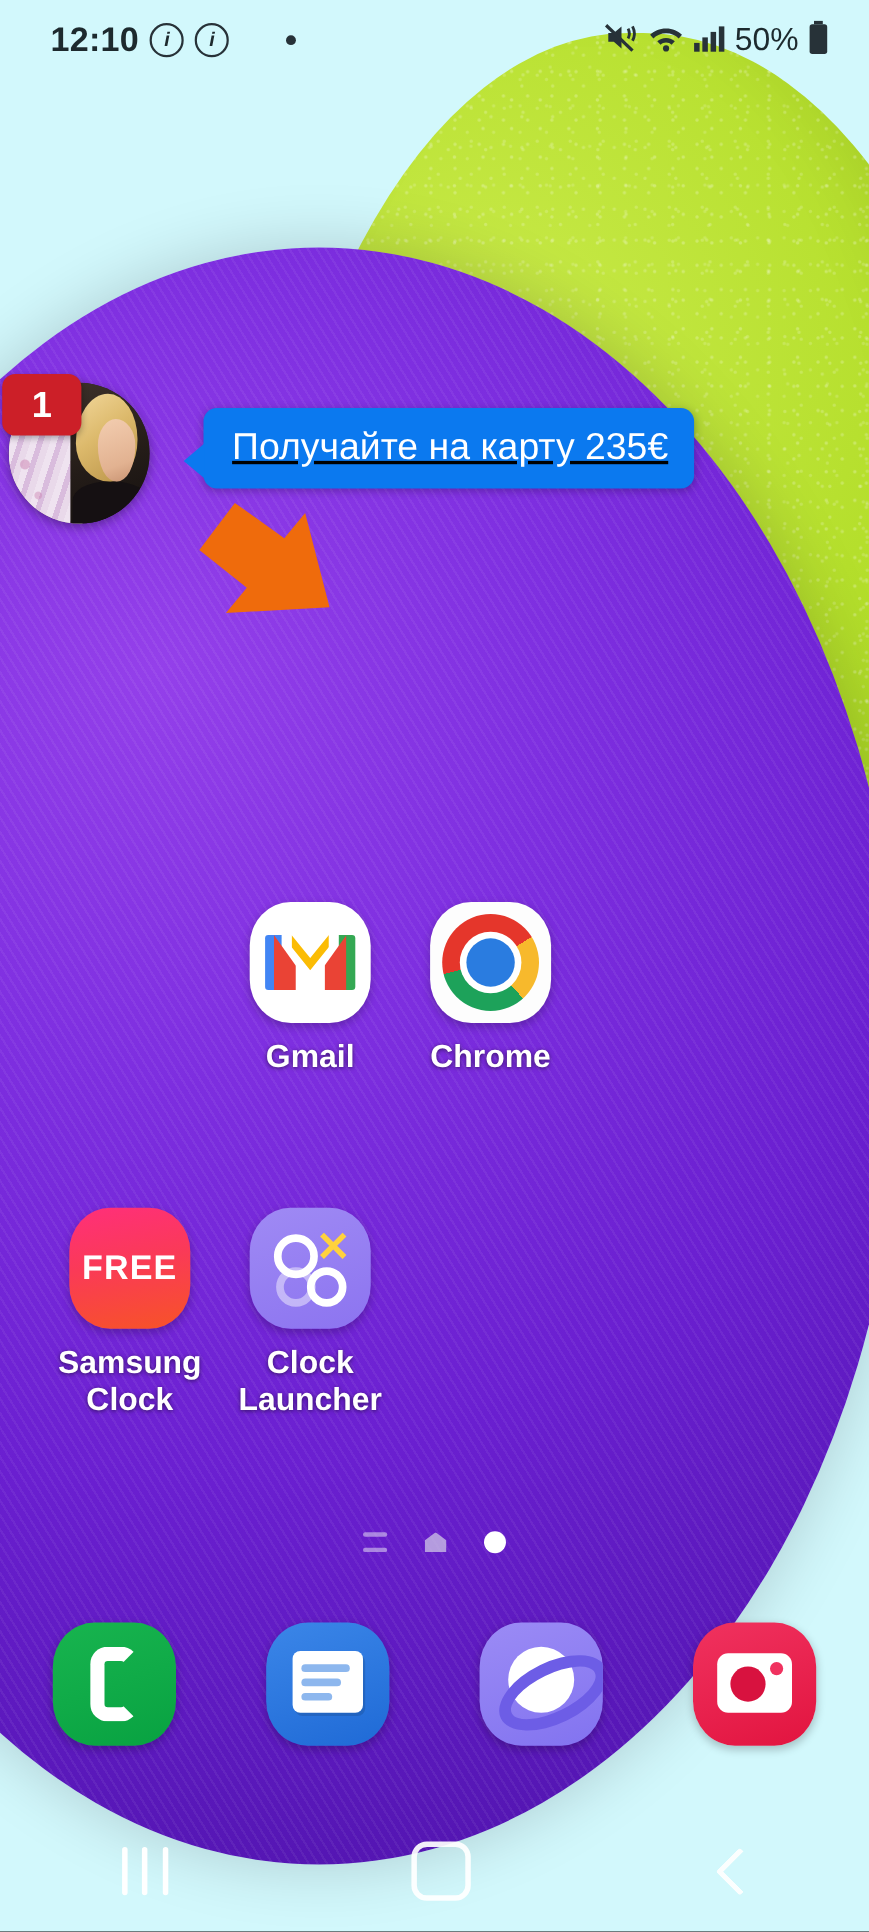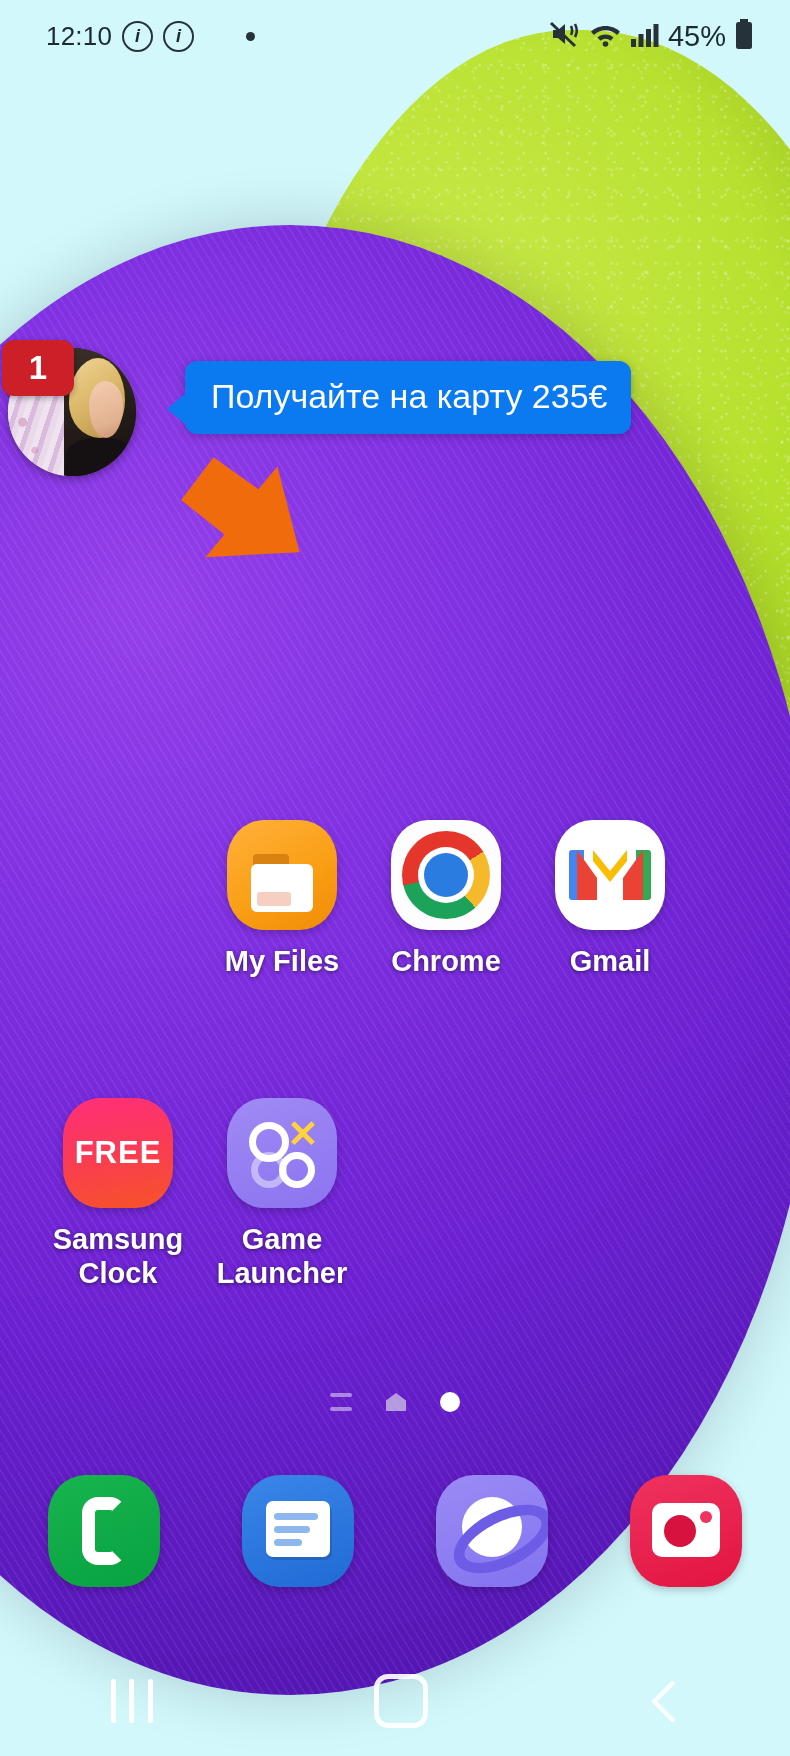--- a/index.html
+++ b/index.html
@@ -89,21 +89,21 @@
     position:absolute; left:0; top:0;
     width:790px; height:72px;
     display:flex; align-items:center;
     color:#1d2a2e;
     z-index: 40;
   }
   .sb-left{
     display:flex; align-items:center; gap:10px;
     margin-left:46px;
   }
-  .sb-time{ font-size:26px; font-weight:400; letter-spacing:.2px; }
+  .sb-time{ font-size:31px; font-weight:700; letter-spacing:.2px; }
   .sb-ico-i{
     width:27px; height:27px; border-radius:50%;
     border:2.2px solid #273238;
     display:flex; align-items:center; justify-content:center;
     font-size:18px; font-weight:bold; font-style:italic;
     line-height:1;
   }
   .sb-dot{
     width:9px; height:9px; border-radius:50%;
     background:#273238; margin-left:42px;
@@ -172,22 +172,23 @@
     border-radius:12px;
     background:#cc1f28;
     color:#fff;
     font-size:33px; font-weight:bold;
     display:flex; align-items:center; justify-content:center;
     box-shadow:0 2px 6px rgba(0,0,0,.3);
   }
 
   .bubble-wrap{
     position:absolute;
-    left:185px; top:361px;
+    left:185px; top:371px;
     z-index:29;
+    text-decoration:underline;
   }
   .bubble{
     position:relative;
     background:#0b79ef;
     border-radius:12px;
     padding:16px 24px 18px 26px;
     color:#fff;
     font-size:34px;
     font-weight:500;
     white-space:nowrap;
@@ -394,21 +395,21 @@
         </svg>
       </span>
       <span>
         <svg width="30" height="30" viewBox="0 0 30 30">
           <rect x="1" y="20" width="5" height="8" fill="#273238"></rect>
           <rect x="8.5" y="15" width="5" height="13" fill="#273238"></rect>
           <rect x="16" y="10" width="5" height="18" fill="#273238"></rect>
           <rect x="23.5" y="5" width="5" height="23" fill="#273238"></rect>
         </svg>
       </span>
-      <span class="sb-batt-text">45%</span>
+      <span class="sb-batt-text">50%</span>
       <span>
         <svg width="20" height="32" viewBox="0 0 20 32">
           <rect x="6" y="1" width="8" height="3" fill="#273238"></rect>
           <rect x="2" y="4" width="16" height="27" rx="2.5" fill="#273238"></rect>
         </svg>
       </span>
     </div>
   </div>
 
   <div class="chathead">
@@ -429,55 +430,46 @@
 
   <div class="pointer-arrow">
     <svg width="150" height="115" viewBox="0 0 150 115">
       <path d="M128 108 L118 20 L96 40 L56 2 L18 40 L56 80 L34 100 Z" transform="rotate(-8 75 57)" fill="#ef6b0c"></path>
     </svg>
   </div>
 
   <div class="app-grid">
 
     <div class="app-row" style="padding-left:200px;">
-      <div class="app-cell">
-        <div class="app-icon">
-          <div class="squircle ic-myfiles">
-            <div class="mf-tab"></div>
-            <div class="mf-sheet"></div>
-          </div>
-        </div>
-        <div class="app-label">My Files</div>
-      </div>
-
-      <div class="app-cell">
-        <div class="app-icon">
-          <div class="squircle ic-chrome">
-            <div class="chrome-core"></div>
-            <div class="chrome-white"></div>
-            <div class="chrome-blue"></div>
-          </div>
-        </div>
-        <div class="app-label">Chrome</div>
-      </div>
 
       <div class="app-cell">
         <div class="app-icon">
           <div class="squircle ic-gmail">
             <div class="gm">
               <div class="gm-left"></div>
               <div class="gm-right"></div>
               <div class="gm-red-l"></div>
               <div class="gm-red-r"></div>
               <div class="gm-yellow"></div>
             </div>
           </div>
         </div>
         <div class="app-label">Gmail</div>
       </div>
+
+      <div class="app-cell">
+        <div class="app-icon">
+          <div class="squircle ic-chrome">
+            <div class="chrome-core"></div>
+            <div class="chrome-white"></div>
+            <div class="chrome-blue"></div>
+          </div>
+        </div>
+        <div class="app-label">Chrome</div>
+      </div>
     </div>
 
     <div class="app-row" style="padding-left:36px; margin-top:120px;">
 
       <div class="app-cell">
         <div class="app-icon">
           <div class="squircle ic-free">
             <div class="free-txt">FREE</div>
           </div>
         </div>
@@ -486,21 +478,21 @@
 
       <div class="app-cell">
         <div class="app-icon">
           <div class="squircle ic-game">
             <div class="gl-o1"></div>
             <div class="gl-x">✕</div>
             <div class="gl-o2"></div>
             <div class="gl-o3"></div>
           </div>
         </div>
-        <div class="app-label">Game Launcher</div>
+        <div class="app-label">Clock Launcher</div>
       </div>
 
     </div>
 
   </div>
 
   <div class="page-dots">
     <div class="pd-lines">
         <i></i>
         <i></i>

